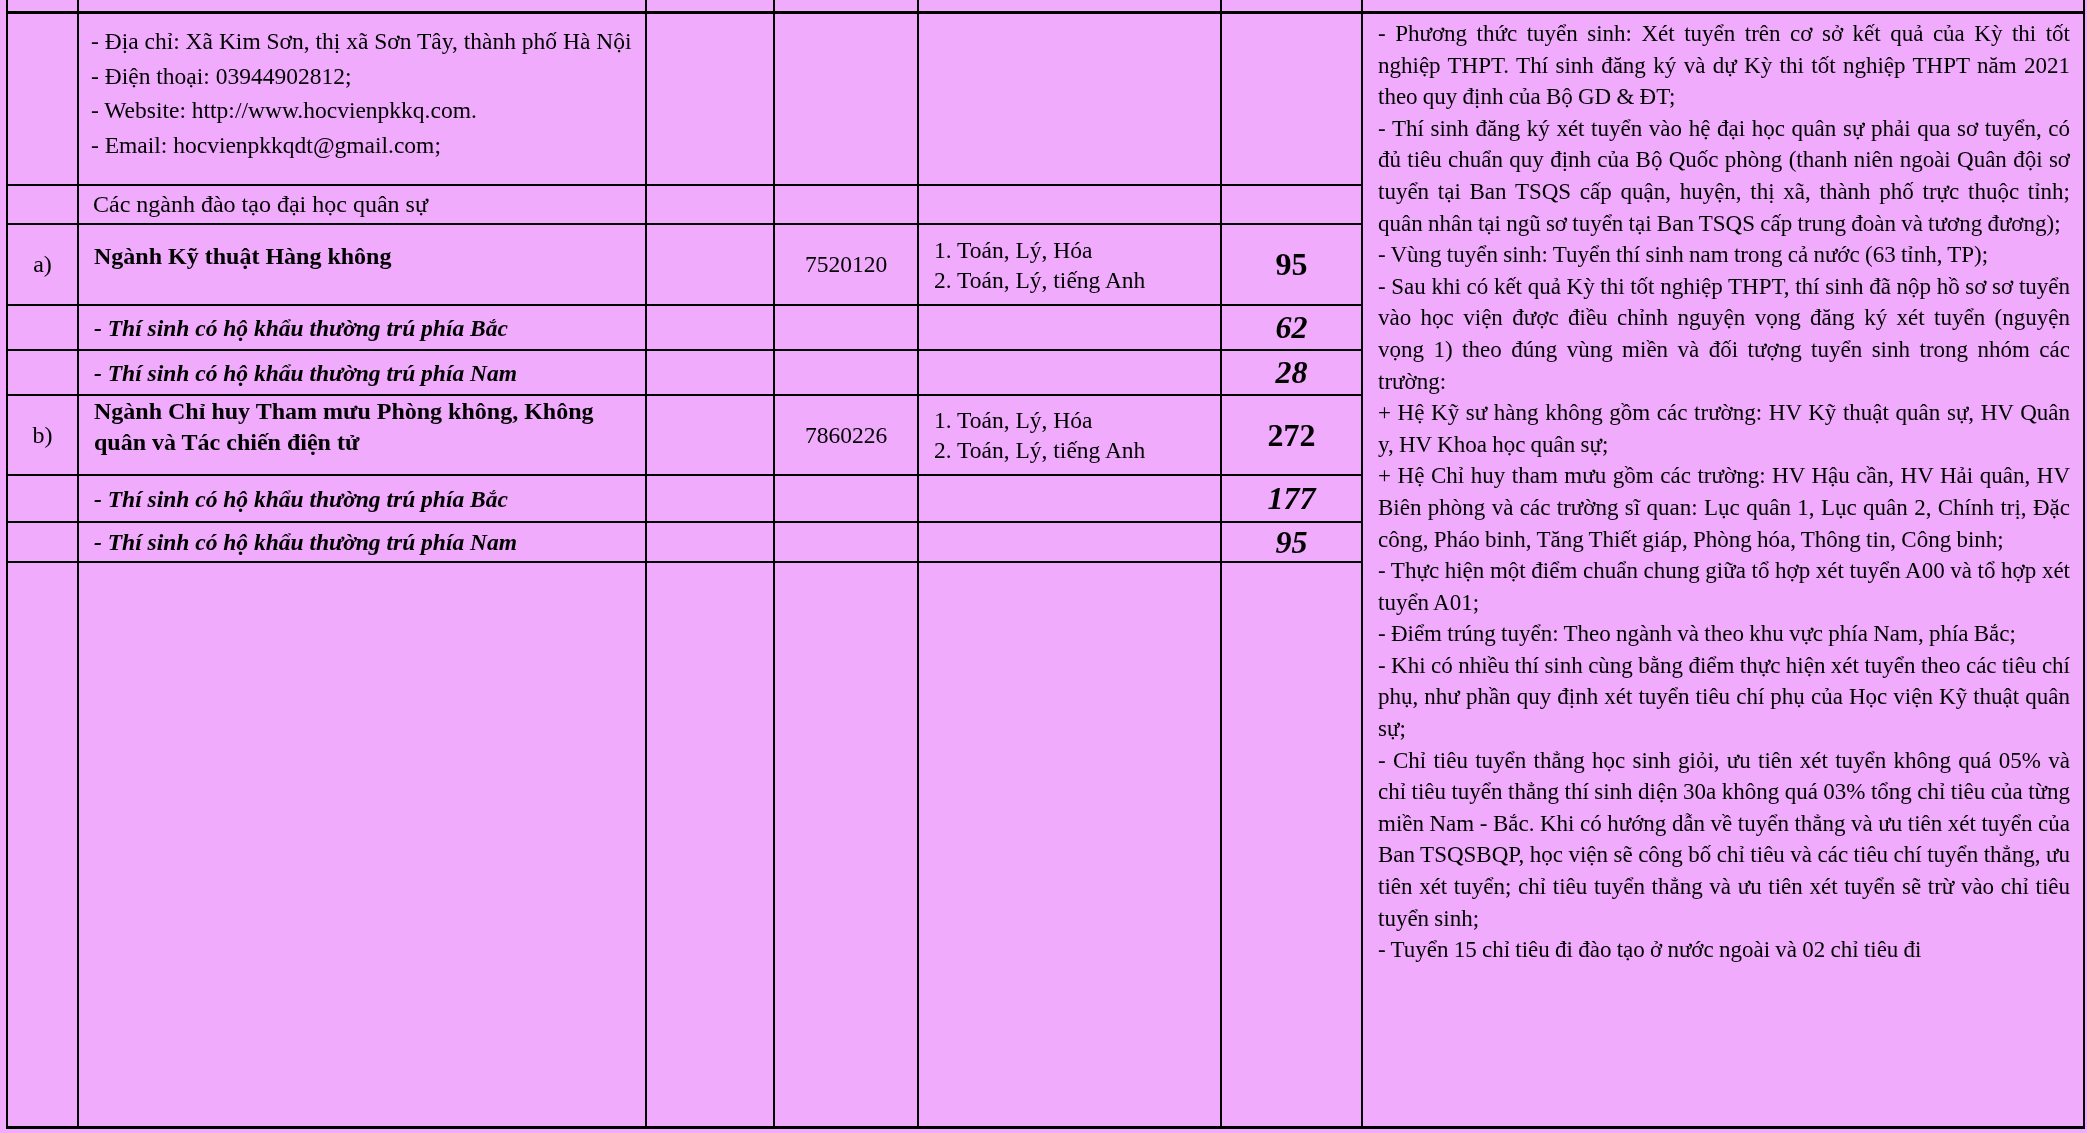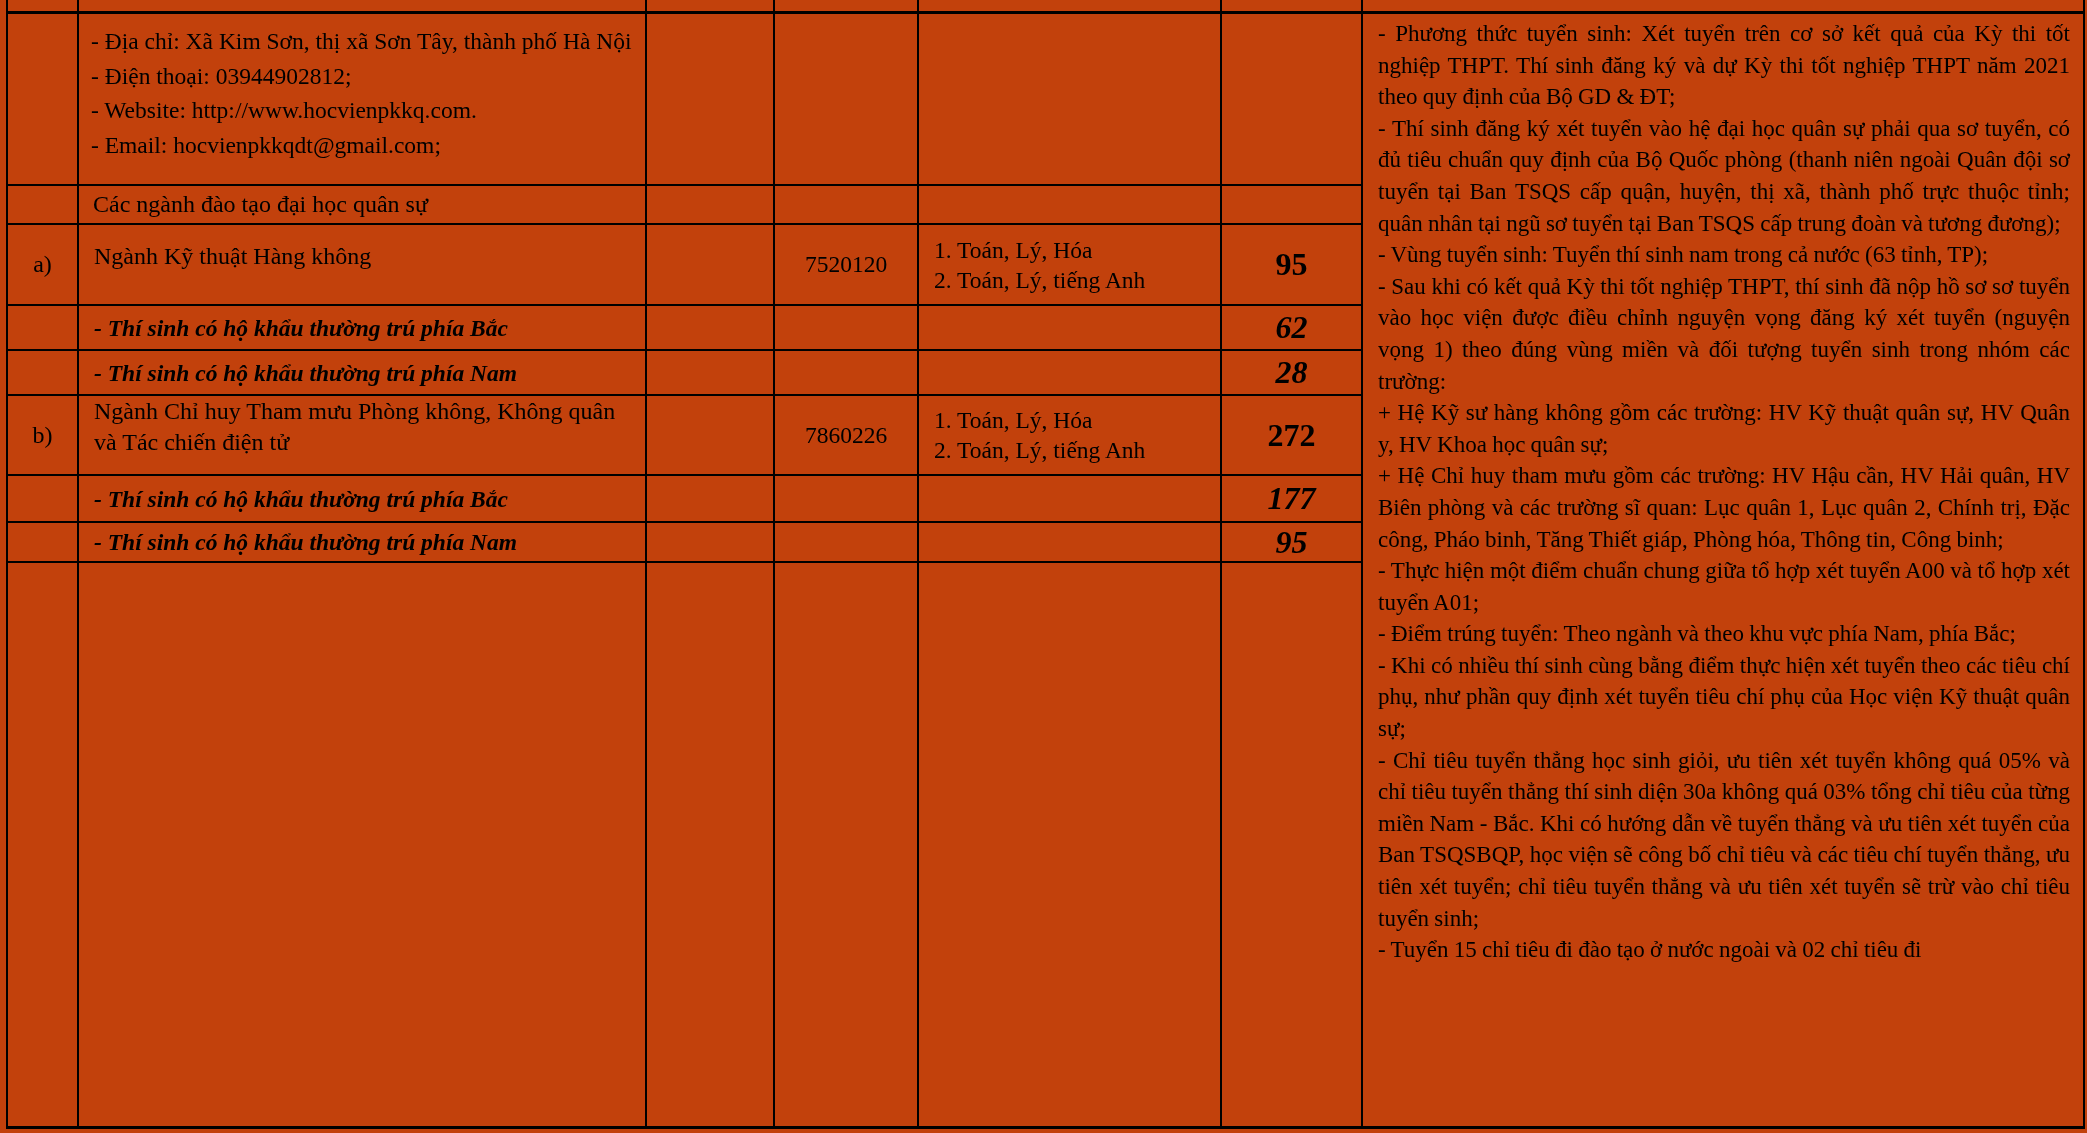--- a/index.html
+++ b/index.html
@@ -4,21 +4,21 @@
 <style>
   html, body {
     margin: 0;
     padding: 0;
     background: #ffffff;
   }
   .page {
     position: relative;
     width: 2087px;
     height: 1133px;
-    background: #c2410c;
+    background: #f0abfc;
     overflow: hidden;
     font-family: "Liberation Serif", "DejaVu Serif", serif;
     color: #000000;
   }
   
   .stub {
     position: absolute;
     top: 0;
     width: 2px;
     height: 12px;
@@ -60,21 +60,21 @@
   .c-marker {
     display: flex;
     align-items: center;
     justify-content: center;
     font-size: 24px;
   }
   .c-name {
     display: flex;
     align-items: center;
     padding: 0 28px 16px 15px;
-    font-weight: normal;
+    font-weight: bold;
     font-size: 24px;
     line-height: 31px;
   }
   .c-subname {
     display: flex;
     align-items: center;
     padding: 0 20px 0 15px;
     font-weight: bold;
     font-style: italic;
     font-size: 23.5px;

